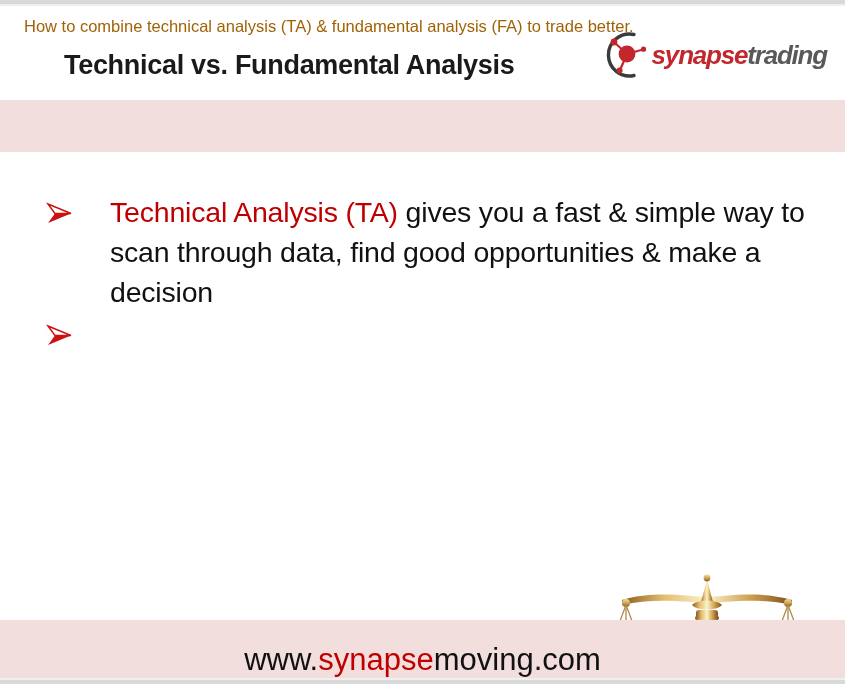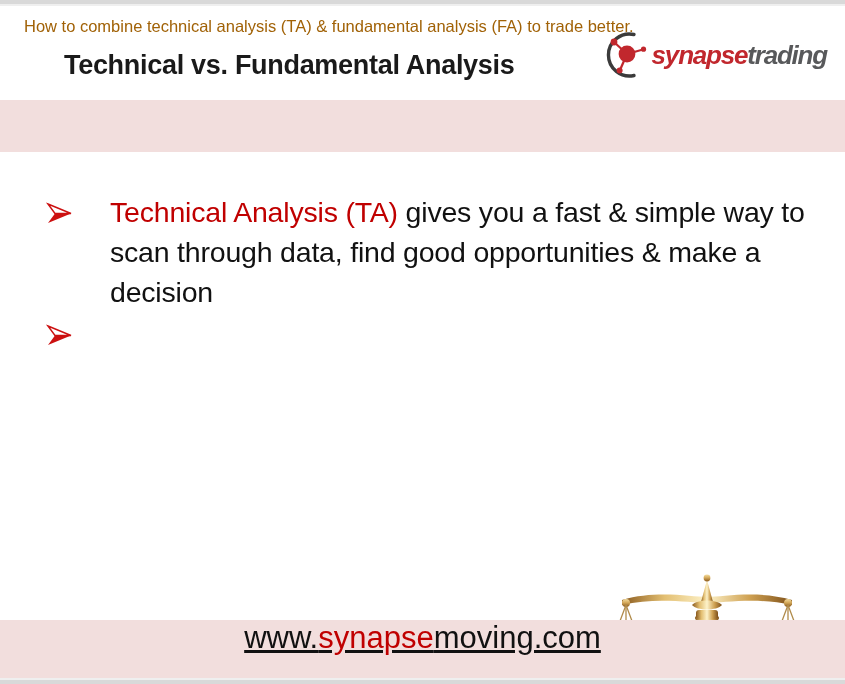--- a/index.html
+++ b/index.html
@@ -156,26 +156,25 @@
     height: 58px;
     background: #f2dedd;
   }
   .footer-text {
     position: absolute;
     left: 0;
     top: 620px;
     width: 845px;
     height: 58px;
     display: flex;
-    align-items: flex-start;
+    align-items: flex-end;
     justify-content: center;
     font-size: 31px;
     color: #111111;
     letter-spacing: 0px;
-    text-decoration: underline;
   }
   .footer-text .ft-red { color: #c00000; }
 
   .bottom-strip {
     position: absolute;
     left: 0;
     top: 678px;
     width: 845px;
     height: 6px;
     background: #d9d9d9;

